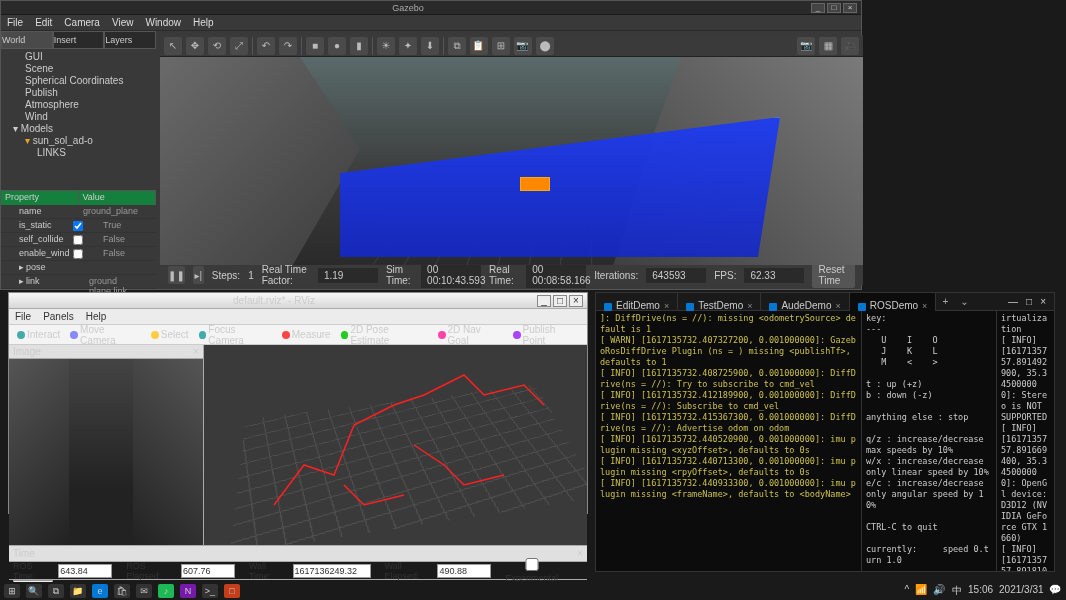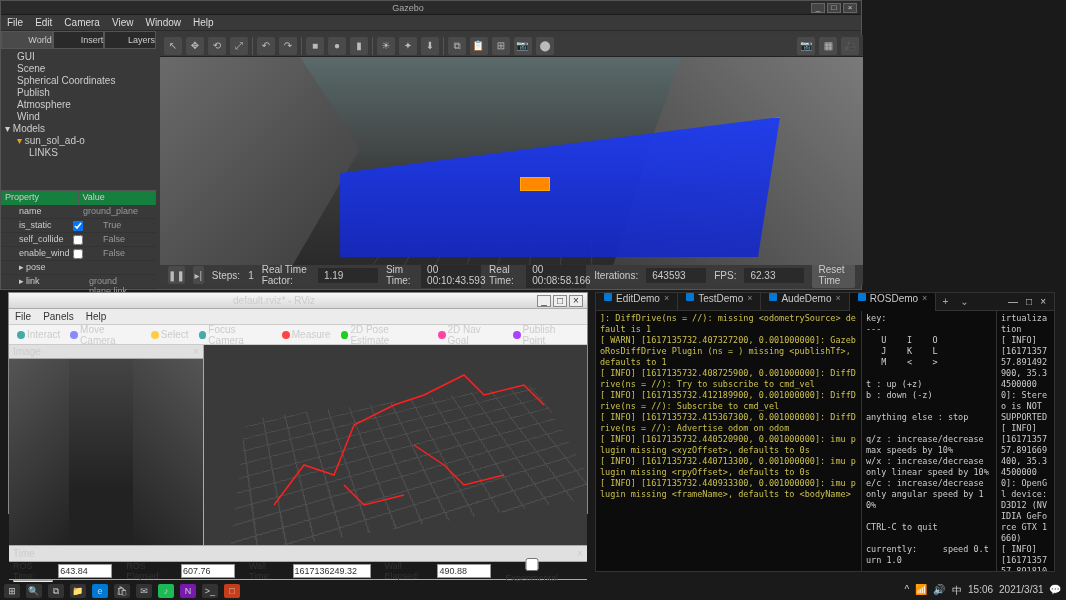--- a/index.html
+++ b/index.html
@@ -7,23 +7,23 @@
 .gazebo-win{position:absolute;top:0;left:0;width:862px;height:290px;background:#393939;border:1px solid #555}
 .titlebar{height:14px;background:#2a2a2a;display:flex;align-items:center;padding:0 4px;border-bottom:1px solid #1a1a1a}
 .titlebar span{flex:1;text-align:center;font-size:9px;color:#aaa}
 .win-btns{display:flex;gap:2px}
 .win-btn{width:14px;height:10px;background:#444;border:1px solid #666;font-size:8px;text-align:center;line-height:8px}
 .menubar{height:16px;background:#393939;display:flex;align-items:center;padding:0 6px;gap:12px;border-bottom:1px solid #2a2a2a}
 .menubar span{font-size:10px;color:#ddd}
 .gz-body{display:flex;height:calc(100% - 30px)}
 .gz-side{width:155px;background:#393939;display:flex;flex-direction:column}
 .gz-tabs{display:flex;height:18px}
-.gz-tab{flex:1;background:#2a2a2a;border:1px solid #555;text-align:right;line-height:16px;font-size:9px}
+.gz-tab{flex:1;background:#2a2a2a;border:1px solid #555;text-align:left;line-height:16px;font-size:9px}
 .gz-tab.active{background:#4a4a4a}
-.gz-tree{flex:1;padding:2px 4px;font-size:9px;line-height:12px}
+.gz-tree{flex:1;padding:2px 12px;font-size:9px;line-height:12px}
 .gz-tree .indent1{padding-left:12px}
 .gz-tree .indent2{padding-left:24px}
 .gz-tree .sel{color:#f0a020}
 .gz-props{border-top:1px solid #555}
 .gz-props-hdr{display:flex;background:#15803d;height:14px}
 .gz-props-hdr span{flex:1;font-size:9px;padding:1px 4px;border-right:1px solid #555}
 .gz-prop-row{display:flex;height:14px;border-bottom:1px solid #333}
 .gz-prop-row span{font-size:9px;padding:1px 18px}
 .gz-prop-row .k{width:70px}
 .gz-prop-row .v{flex:1;color:#999}
@@ -61,21 +61,21 @@
 .red-path svg{width:100%;height:100%}
 .rviz-time{height:16px;background:#e0e0e0;display:flex;align-items:center;padding:0 4px;color:#333;font-size:9px;border-top:1px solid #aaa}
 .rviz-time .x{margin-left:auto}
 .rviz-times{height:18px;display:flex;align-items:center;padding:0 4px;gap:14px;border-top:1px solid #aaa}
 .rviz-times span{color:#333;font-size:9px}
 .rviz-times input{width:54px;font-size:9px;padding:1px;color:#333;background:#fff;border:1px solid #999}
 .rviz-foot{height:16px;display:flex;align-items:center;padding:0 4px;gap:6px;border-top:1px solid #aaa;font-size:9px;color:#333}
 .rviz-foot .btn{border:1px solid #999;padding:1px 6px;background:#eee}
 .term-win{position:absolute;top:292px;left:595px;width:460px;height:280px;background:#0c0c0c;border:1px solid #333;display:flex;flex-direction:column}
 .term-tabs{height:18px;background:#1a1a1a;display:flex;align-items:center;border-bottom:1px solid #333}
-.term-tab{padding:0 8px;height:18px;display:flex;align-items:flex-start;gap:4px;font-size:9px;color:#aaa;border-right:1px solid #333}
+.term-tab{padding:0 8px;height:18px;display:flex;align-items:flex-end;gap:4px;font-size:9px;color:#aaa;border-right:1px solid #333}
 .term-tab.active{background:#0c0c0c;color:#fff}
 .term-tab .ico{width:8px;height:8px;background:#0078d4;border-radius:1px}
 .term-tab .x{font-size:9px;color:#888}
 .term-tabs .plus{padding:0 6px;color:#aaa}
 .term-tabs .wbtns{margin-left:auto;display:flex;gap:8px;padding:0 8px}
 .term-body{flex:1;display:flex;overflow:hidden}
 .term-col{padding:2px 4px;font-family:Consolas,monospace;font-size:8.5px;line-height:11px;white-space:pre-wrap;word-break:break-all;overflow:hidden}
 .term-col.c1{width:266px;border-right:1px solid #333}
 .term-col.c2{width:135px;border-right:1px solid #333}
 .term-col.c3{flex:1}.ty{color:#ccc04c}.tw{color:#ccc}

